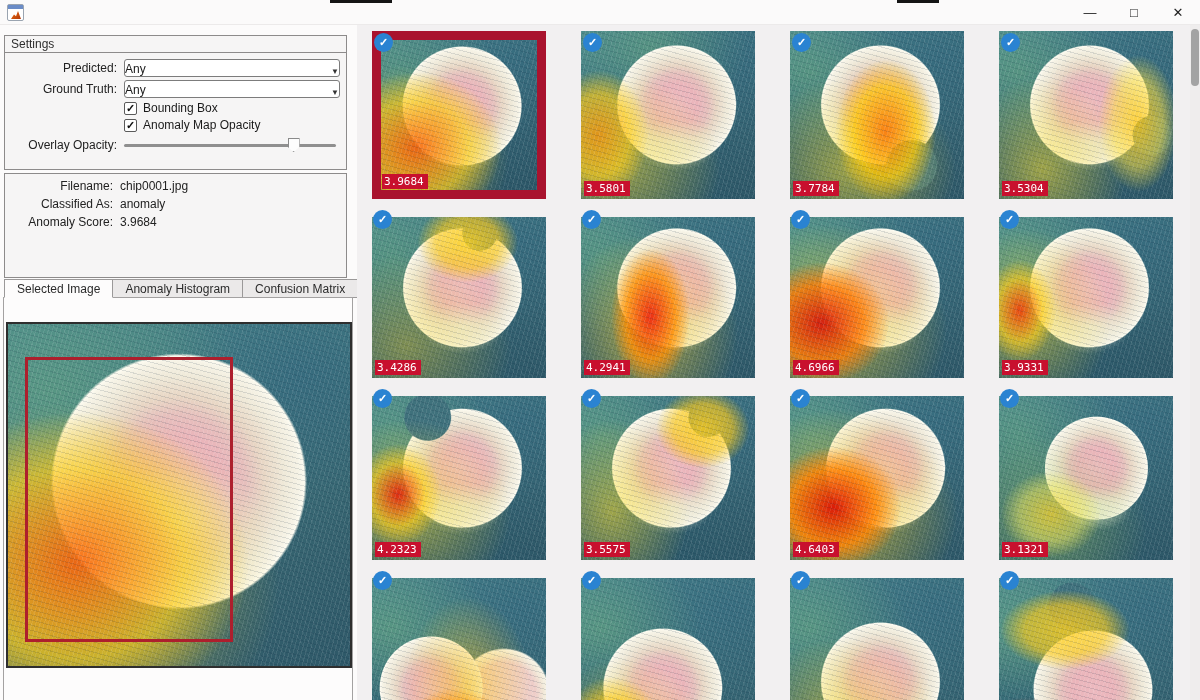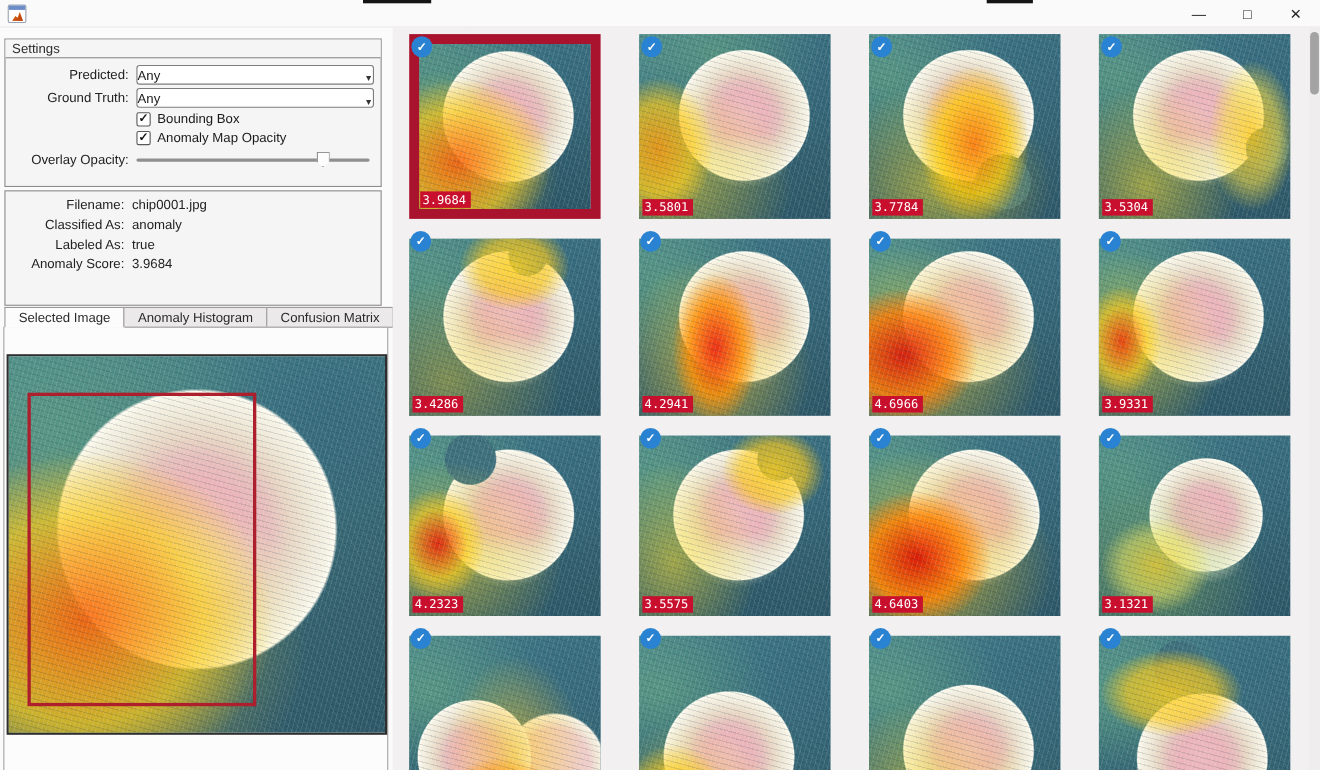--- a/index.html
+++ b/index.html
@@ -191,24 +191,20 @@
   <div class="mpanel" style="left:4px;top:148px;width:343px;height:105px;">
     <div class="mpanel-body" style="padding-top:5px;">
       <div class="frow" style="margin-bottom:4px;">
         <span class="flabel" style="width:104px;text-align:right;">Filename:</span>
         <span class="fvalue">chip0001.jpg</span>
       </div>
       <div class="frow" style="margin-bottom:4px;">
         <span class="flabel" style="width:104px;">Classified As:</span>
         <span class="fvalue">anomaly</span>
       </div>
-      <div class="frow" style="margin-bottom:4px;">
-        <span class="flabel" style="width:104px;">Labeled As:</span>
-        <span class="fvalue">true</span>
-      </div>
       <div class="frow">
         <span class="flabel" style="width:104px;">Anomaly Score:</span>
         <span class="fvalue">3.9684</span>
       </div>
     </div>
   </div>
 
   <div class="tabbar">
     <div class="tab active">Selected Image</div>
     <div class="tab">Anomaly Histogram</div>

